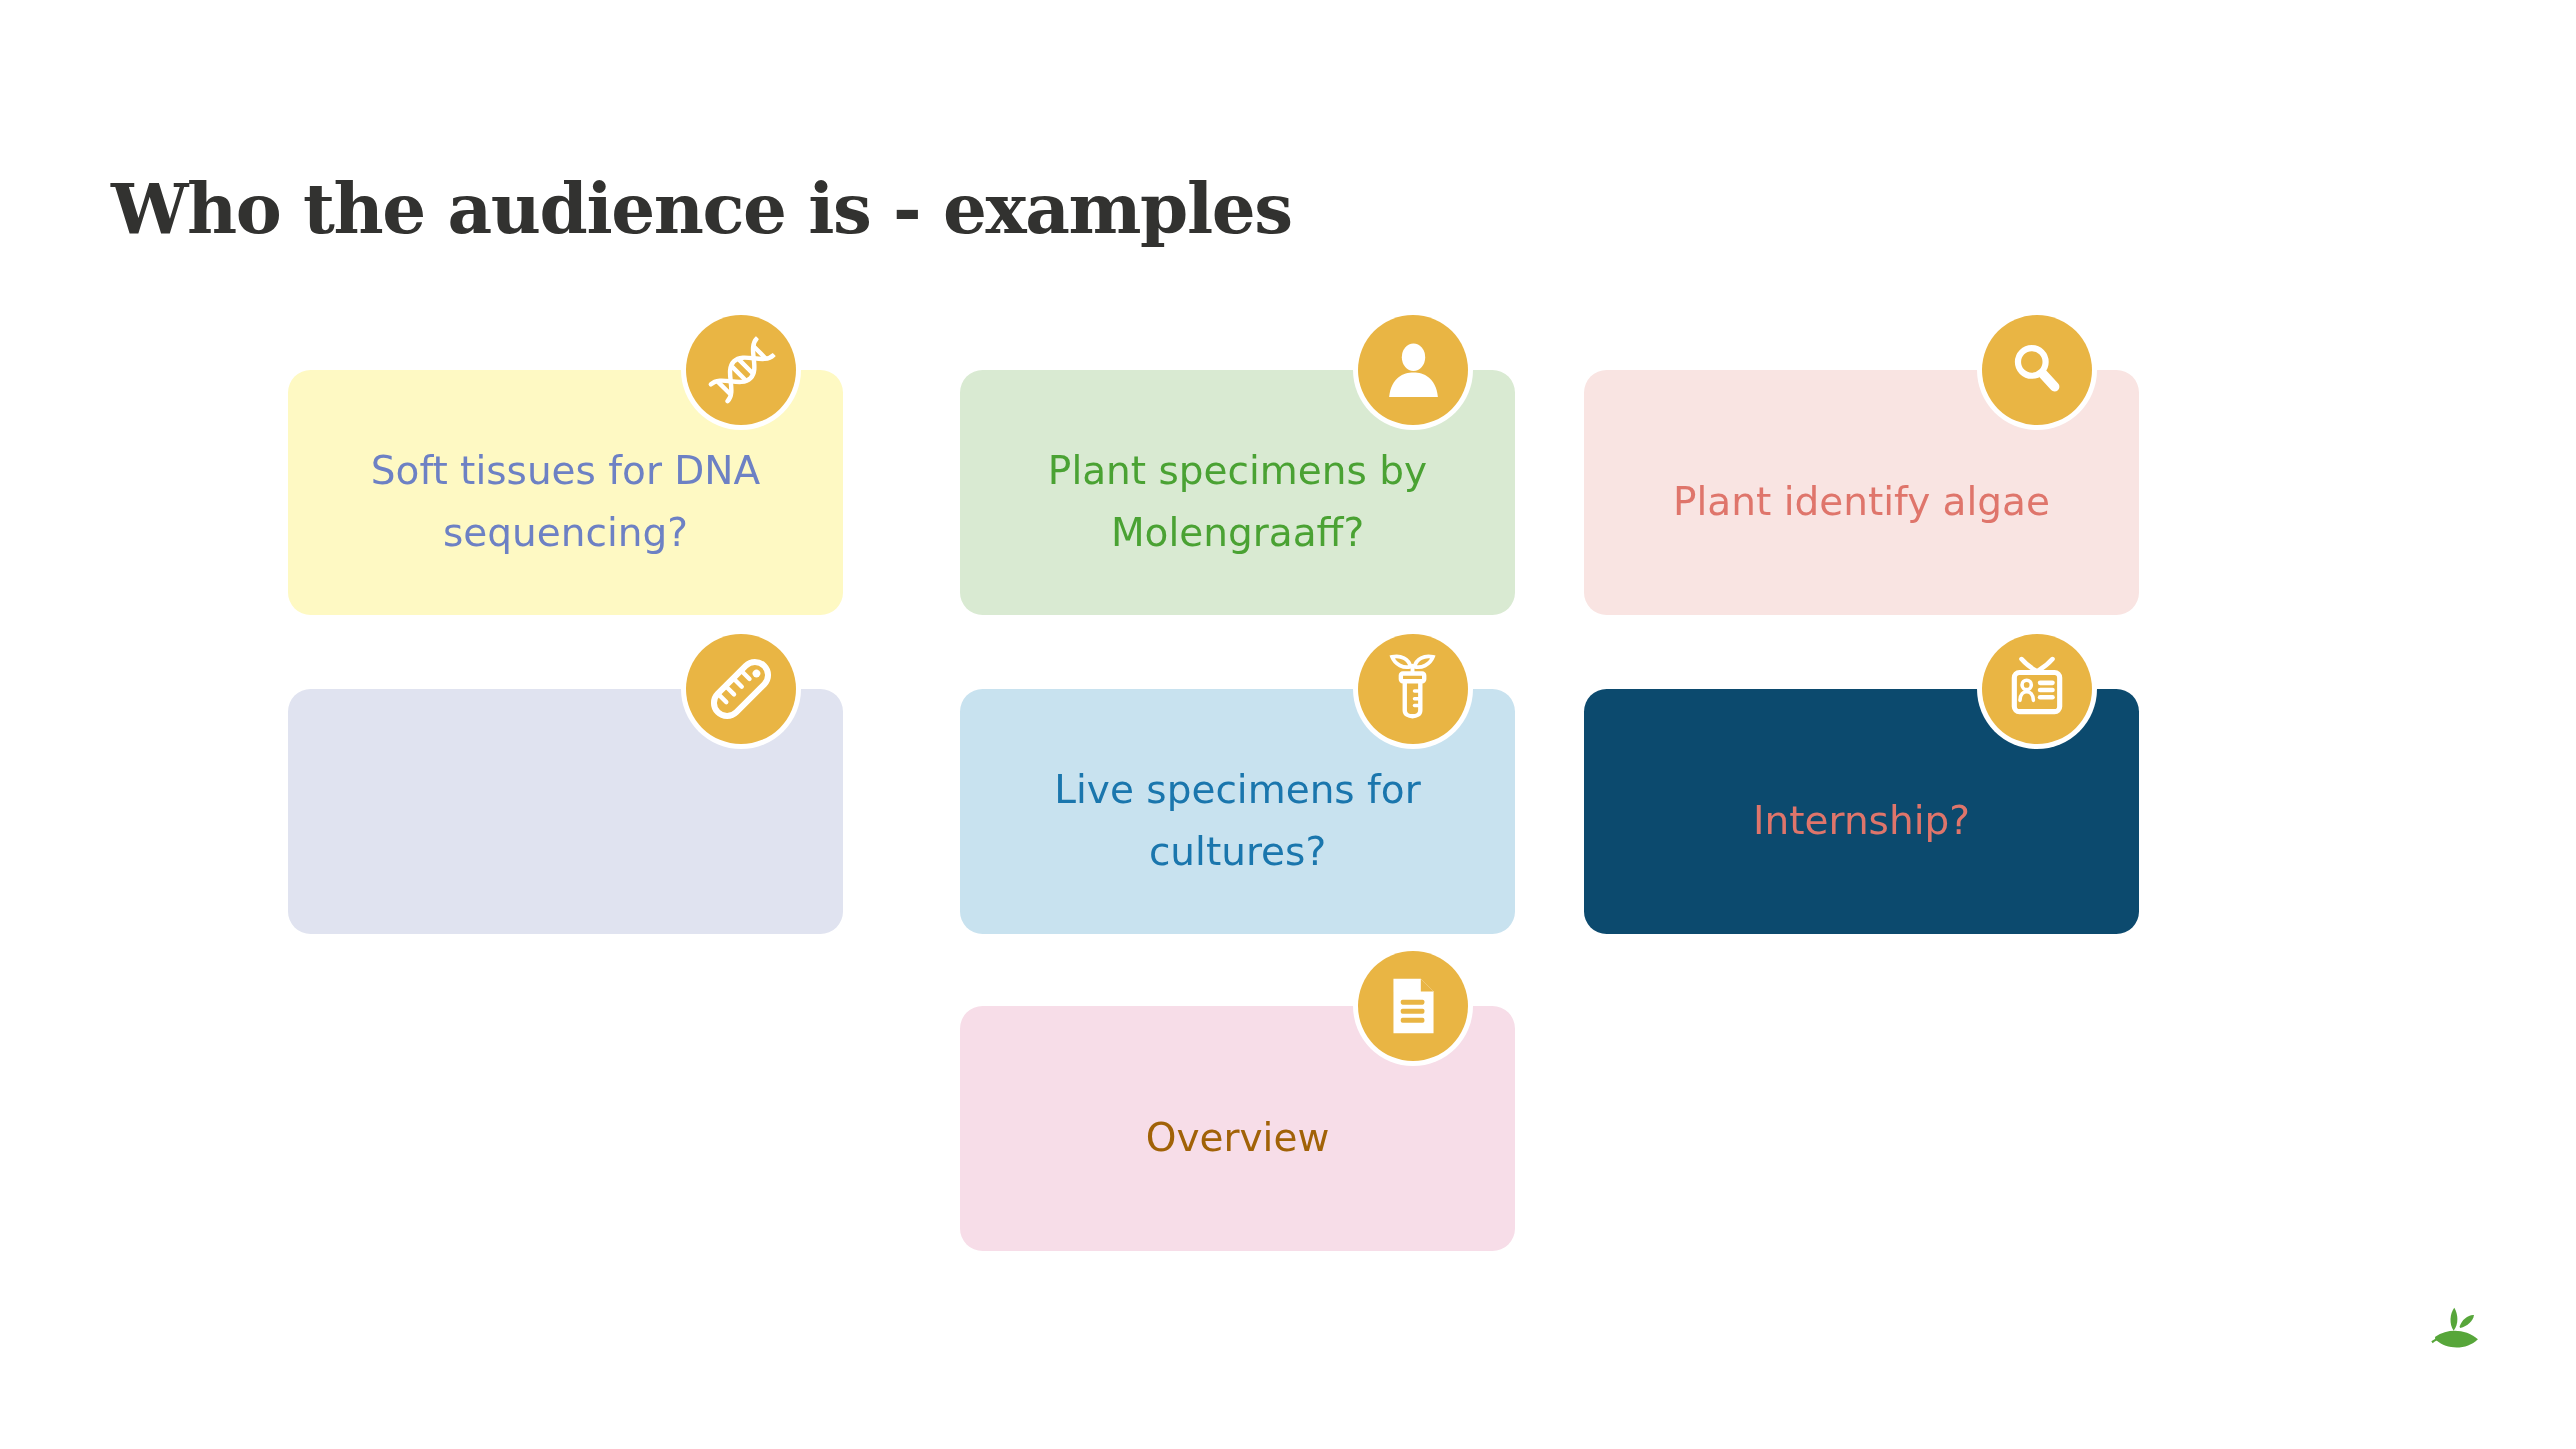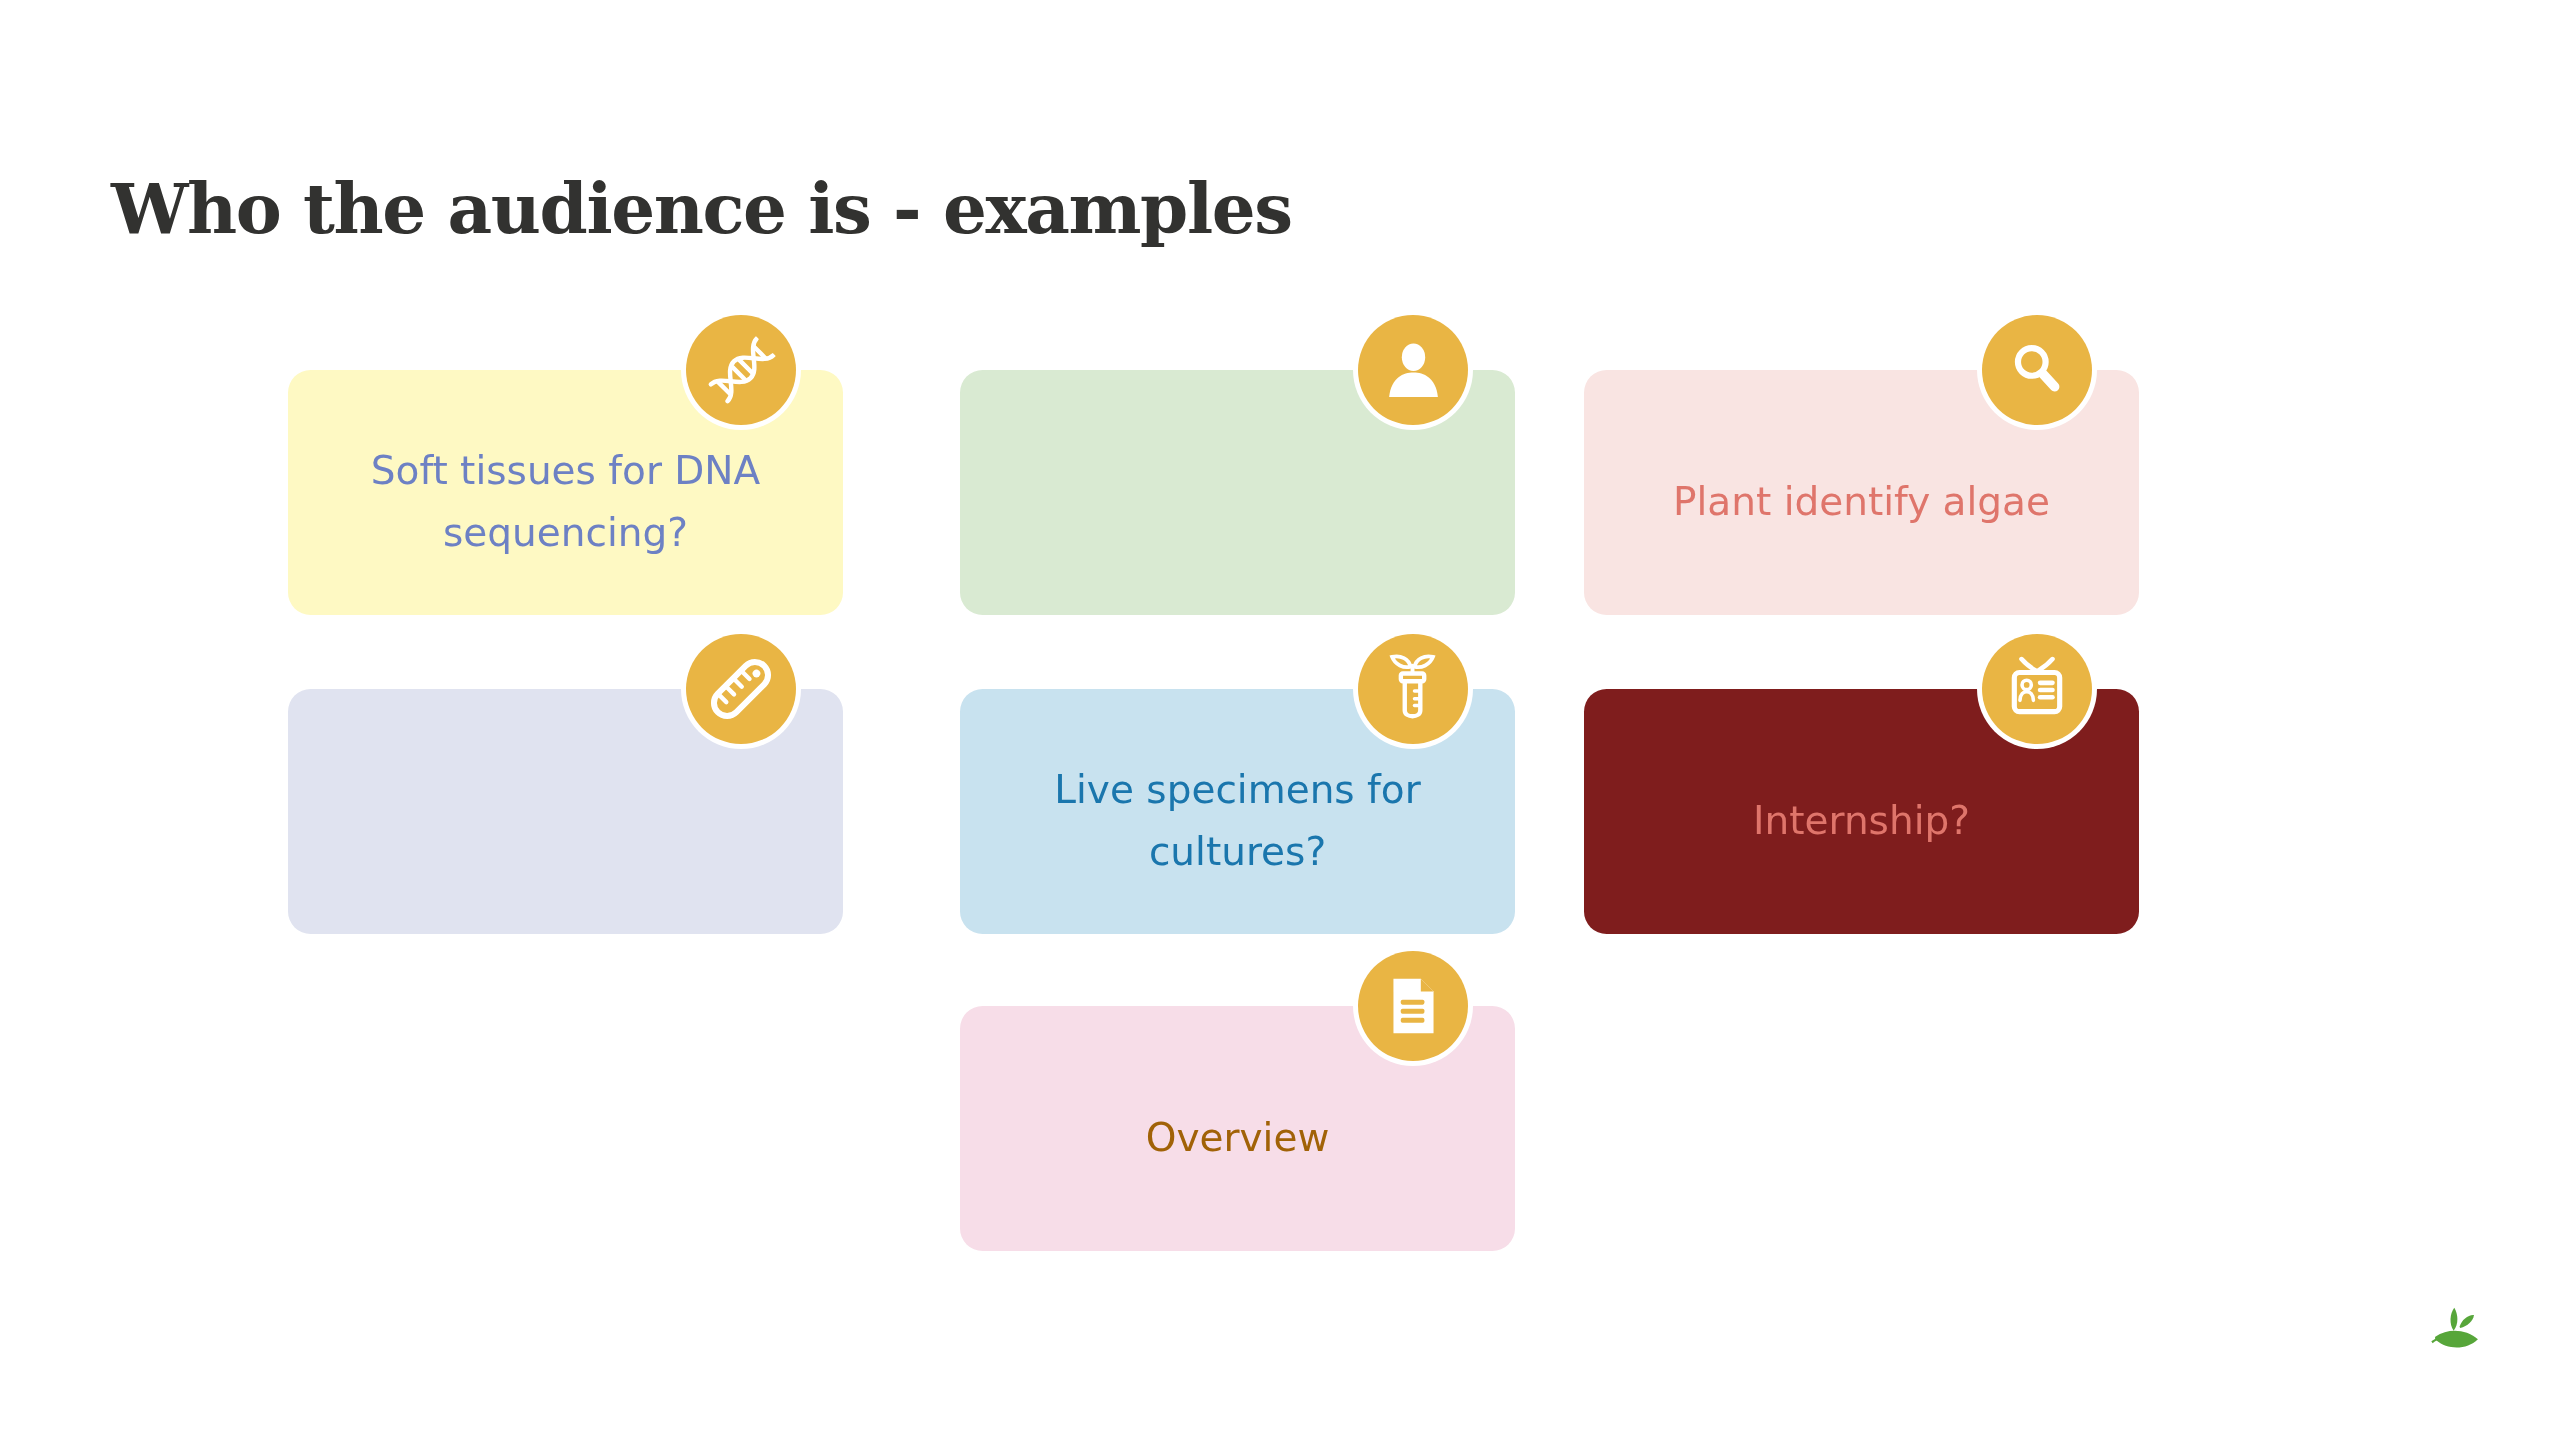--- a/index.html
+++ b/index.html
@@ -86,20 +86,22 @@
               <path d="M6,56 C34,56 44,8 72,8 C100,8 110,56 138,56"></path>
               <line x1="20" y1="16" x2="20" y2="48"></line>
               <line x1="62" y1="15" x2="62" y2="49"></line>
               <line x1="82" y1="15" x2="82" y2="49"></line>
               <line x1="122" y1="16" x2="122" y2="48"></line>
             </g>
           </svg>
         </div>
       </div>
       <div class="card" style="left: 960px; top: 370px; background: rgb(217, 234, 210);">
+        <div class="card-label" style="color: rgb(74, 162, 51);">Plant specimens by
+Molengraaff?</div>
         <div class="icon-badge" style="background: rgb(233, 181, 68);">
           <svg width="65" height="65" viewBox="0 0 64 64">
             <g fill="#fff">
               <ellipse cx="32" cy="19" rx="11.5" ry="13.5"></ellipse>
               <path d="M8,58 C10,39 22,34 32,34 C42,34 54,39 56,58 Z"></path>
             </g>
           </svg>
         </div>
       </div>
       <div class="card" style="left: 1584px; top: 370px; background: rgb(249, 228, 226);">
@@ -140,21 +142,21 @@
               <line x1="31" y1="12" x2="31" y2="19" stroke-width="4"></line>
               <rect x="19" y="20" width="24" height="8" rx="2" stroke-width="4.5"></rect>
               <path d="M23,28 L23,58 C23,66 39,66 39,58 L39,28" stroke-width="4.5"></path>
               <line x1="33" y1="38" x2="39" y2="38" stroke-width="3.5"></line>
               <line x1="33" y1="46" x2="39" y2="46" stroke-width="3.5"></line>
               <line x1="33" y1="53" x2="39" y2="53" stroke-width="3.5"></line>
             </g>
           </svg>
         </div>
       </div>
-      <div class="card" style="left: 1584px; top: 689px; background: #7f1d1d; justify-content: flex-end;">
+      <div class="card" style="left: 1584px; top: 689px; background: #0c4a6e; justify-content: flex-end;">
         <div class="card-label" style="color: rgb(223, 117, 107);">Internship?</div>
         <div class="icon-badge" style="background: rgb(233, 181, 68);">
           <svg width="66" height="66" viewBox="0 0 64 64">
             <g fill="none" stroke="#fff" stroke-linecap="round">
               <path d="M17,3 C23,10 29,13 32,15" stroke-width="4.5"></path>
               <path d="M47,3 C41,10 35,13 32,15" stroke-width="4.5"></path>
               <rect x="10" y="16" width="44" height="38" rx="5" stroke-width="5"></rect>
               <circle cx="22" cy="28" r="4.5" stroke-width="3.5"></circle>
               <path d="M15.5,43 C15.5,37 19,34.5 22,34.5 C25,34.5 28.5,37 28.5,43" stroke-width="3.5"></path>
               <line x1="35" y1="26" x2="47" y2="26" stroke-width="4.5"></line>

